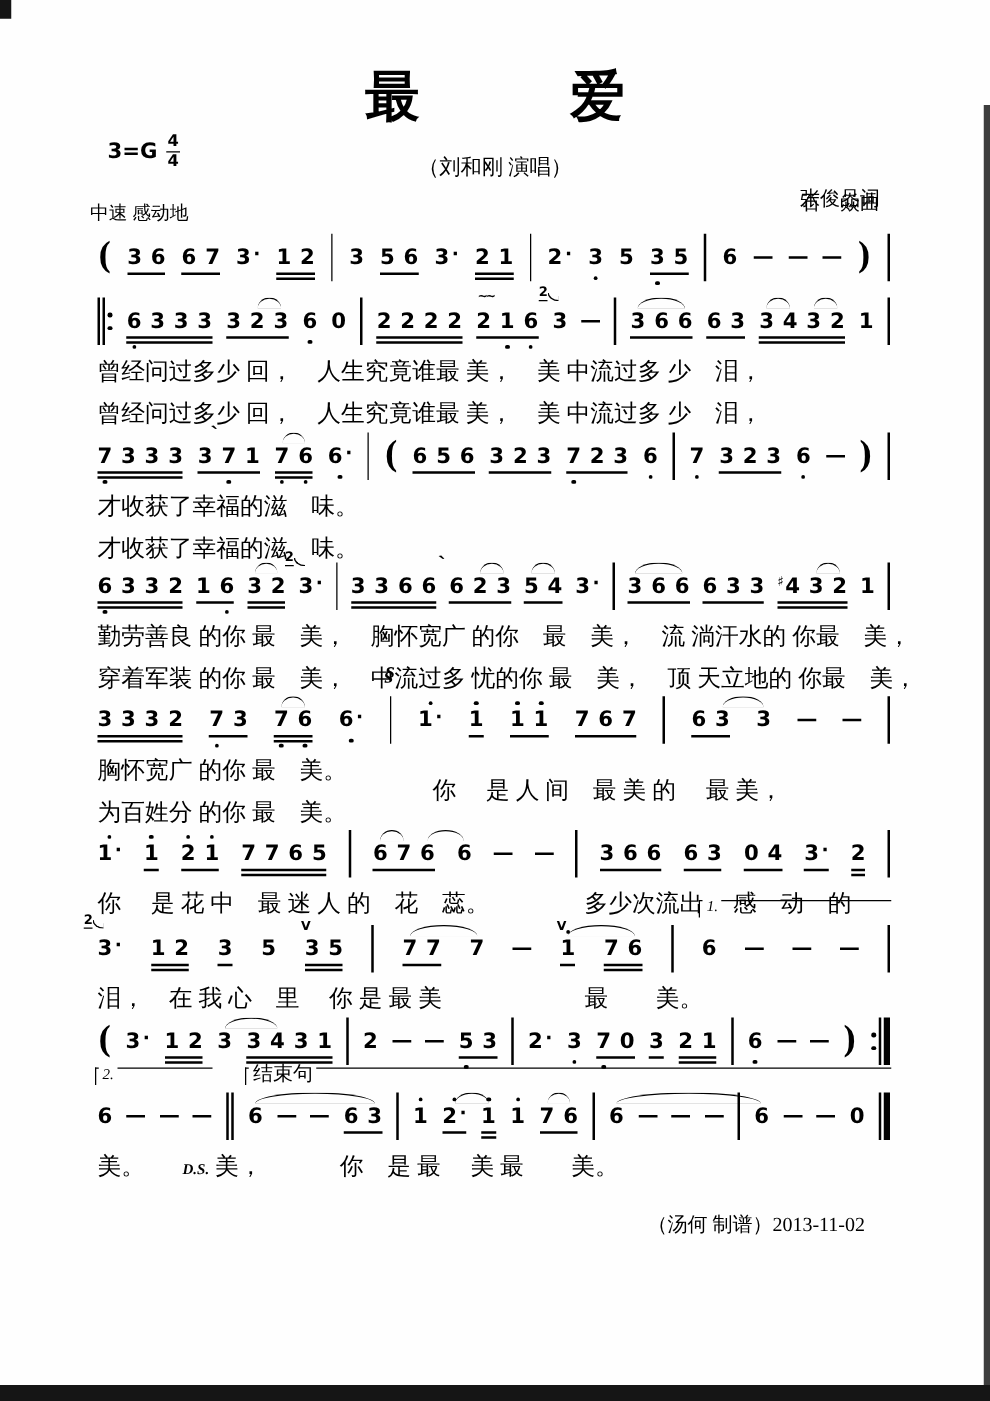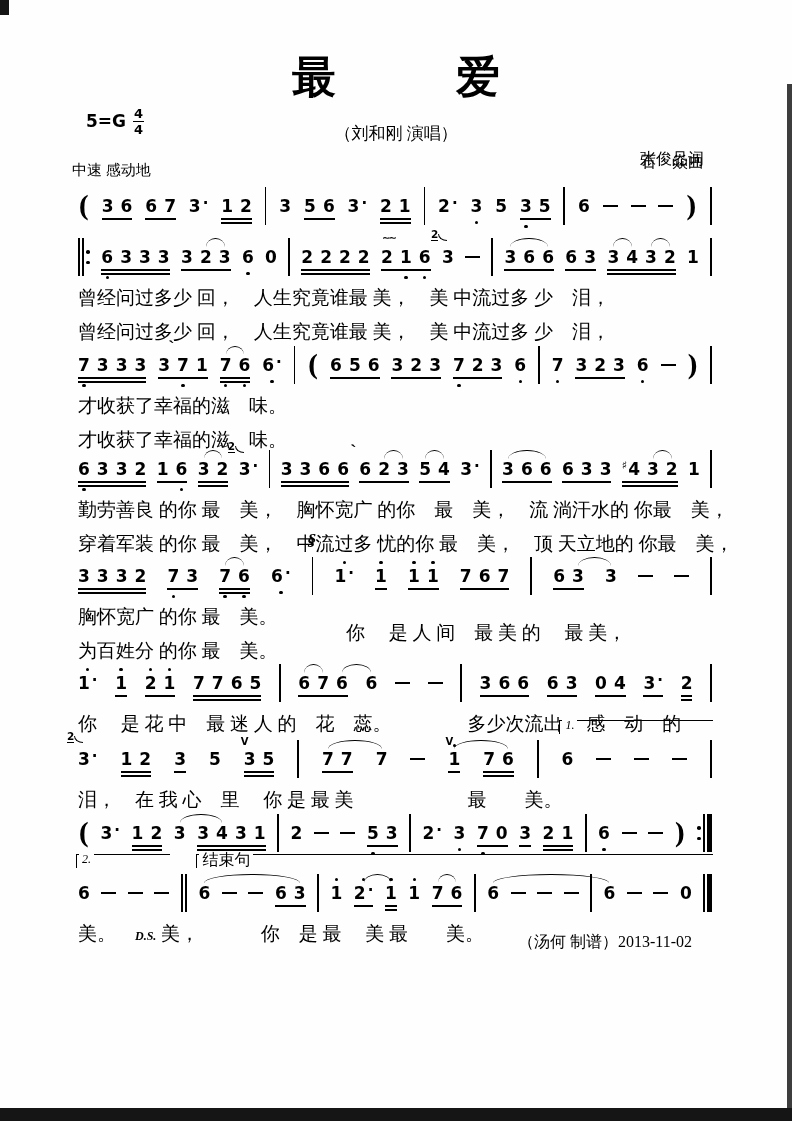--- a/index.html
+++ b/index.html
@@ -12,21 +12,21 @@
   #keyblock{position:absolute;left:86px;top:108px;display:flex;align-items:center;gap:7px;
             font:bold 17px "DejaVu Sans",sans-serif;}
   .frac{display:inline-flex;flex-direction:column;align-items:center;
         font:bold 13px "DejaVu Sans",sans-serif;line-height:11px;}
   .frac .fb{width:11px;height:1.6px;background:#000;margin:1.5px 0;}
   #perf{position:absolute;top:122px;left:0;right:0;text-align:center;
         font:17px "Liberation Serif",serif;}
   #lyricist{position:absolute;right:88px;top:149px;font:16px "Liberation Serif",serif;}
   #composer{position:absolute;right:88px;top:152px;font:16px "Liberation Serif",serif;}
   #tempo{position:absolute;left:72px;top:161px;font:15px "Liberation Serif",serif;}
-  #footer{position:absolute;right:100px;top:932px;font:16px "Liberation Serif",serif;}
+  #footer{position:absolute;right:100px;top:970px;font:16px "Liberation Serif",serif;}
   
   #score{position:absolute;left:0;top:0;right:0;bottom:0;}
   .line{position:absolute;left:78px;width:634px;}
   .line:nth-child(1){top:175px;} .line:nth-child(2){top:226px;}
   .line:nth-child(3){top:334px;} .line:nth-child(4){top:438px;}
   .line:nth-child(5){top:545px;} .line:nth-child(6){top:652px;}
   .line:nth-child(7){top:728px;} .line:nth-child(8){top:802px;}
   .line:nth-child(9){top:862px;}
   .notes{height:38px;margin-top:12px;display:flex;justify-content:space-between;
          align-items:center;position:relative;}
@@ -60,33 +60,33 @@
   .dashu{display:flex;align-items:center;height:20px;}
   .dashline{width:15px;height:2.4px;background:#000;}
   .paren{font:bold 23px "DejaVu Serif",serif;line-height:26px;transform:scaleY(1.25);}
   .slur{position:absolute;border-top:1.4px solid #000;height:8px;
         border-radius:50% 50% 0 0/100% 100% 0 0;}
   .brkt{position:absolute;border-top:1.6px solid #000;border-left:1.6px solid #000;height:13px;}
   .brkt .lab{position:absolute;left:2px;top:-2px;font:italic 12px "Liberation Serif",serif;
              background:#fefefe;padding:0 3px;line-height:13px;}
   .brkt .lab.cjk{font-style:normal;font-size:16px;}
   .lyr{font:19px "Liberation Serif",serif;margin-top:10px;white-space:pre;line-height:24px;}
-  .ds{font:italic bold 12px "Liberation Serif",serif;}
+  .ds{font:italic bold 12px "Liberation Serif",serif;margin-left:11px;}
   
   #edge-b{position:absolute;left:0;right:0;bottom:0;height:13px;background:#151515;}
   #edge-r{position:absolute;top:84px;right:0;width:5px;bottom:13px;background:#3d3d3d;}
   #corner-tl{position:absolute;top:0;left:0;width:9px;height:15px;background:#151515;}
 </style>
 </head>
 <body>
 
 <div id="title"><span>最</span><span class="tgap"></span><span>爱</span></div>
 
 <div id="keyblock">
-  <span>5=G</span>
+  <span>3=G</span>
   <span class="frac">
     <span>4</span>
     <span class="fb"></span>
     <span>4</span>
   </span>
 </div>
 
 <div id="perf">（刘和刚  演唱）</div>
 <div id="lyricist">张俊品词</div>
 <div id="composer">石　焱曲</div>

